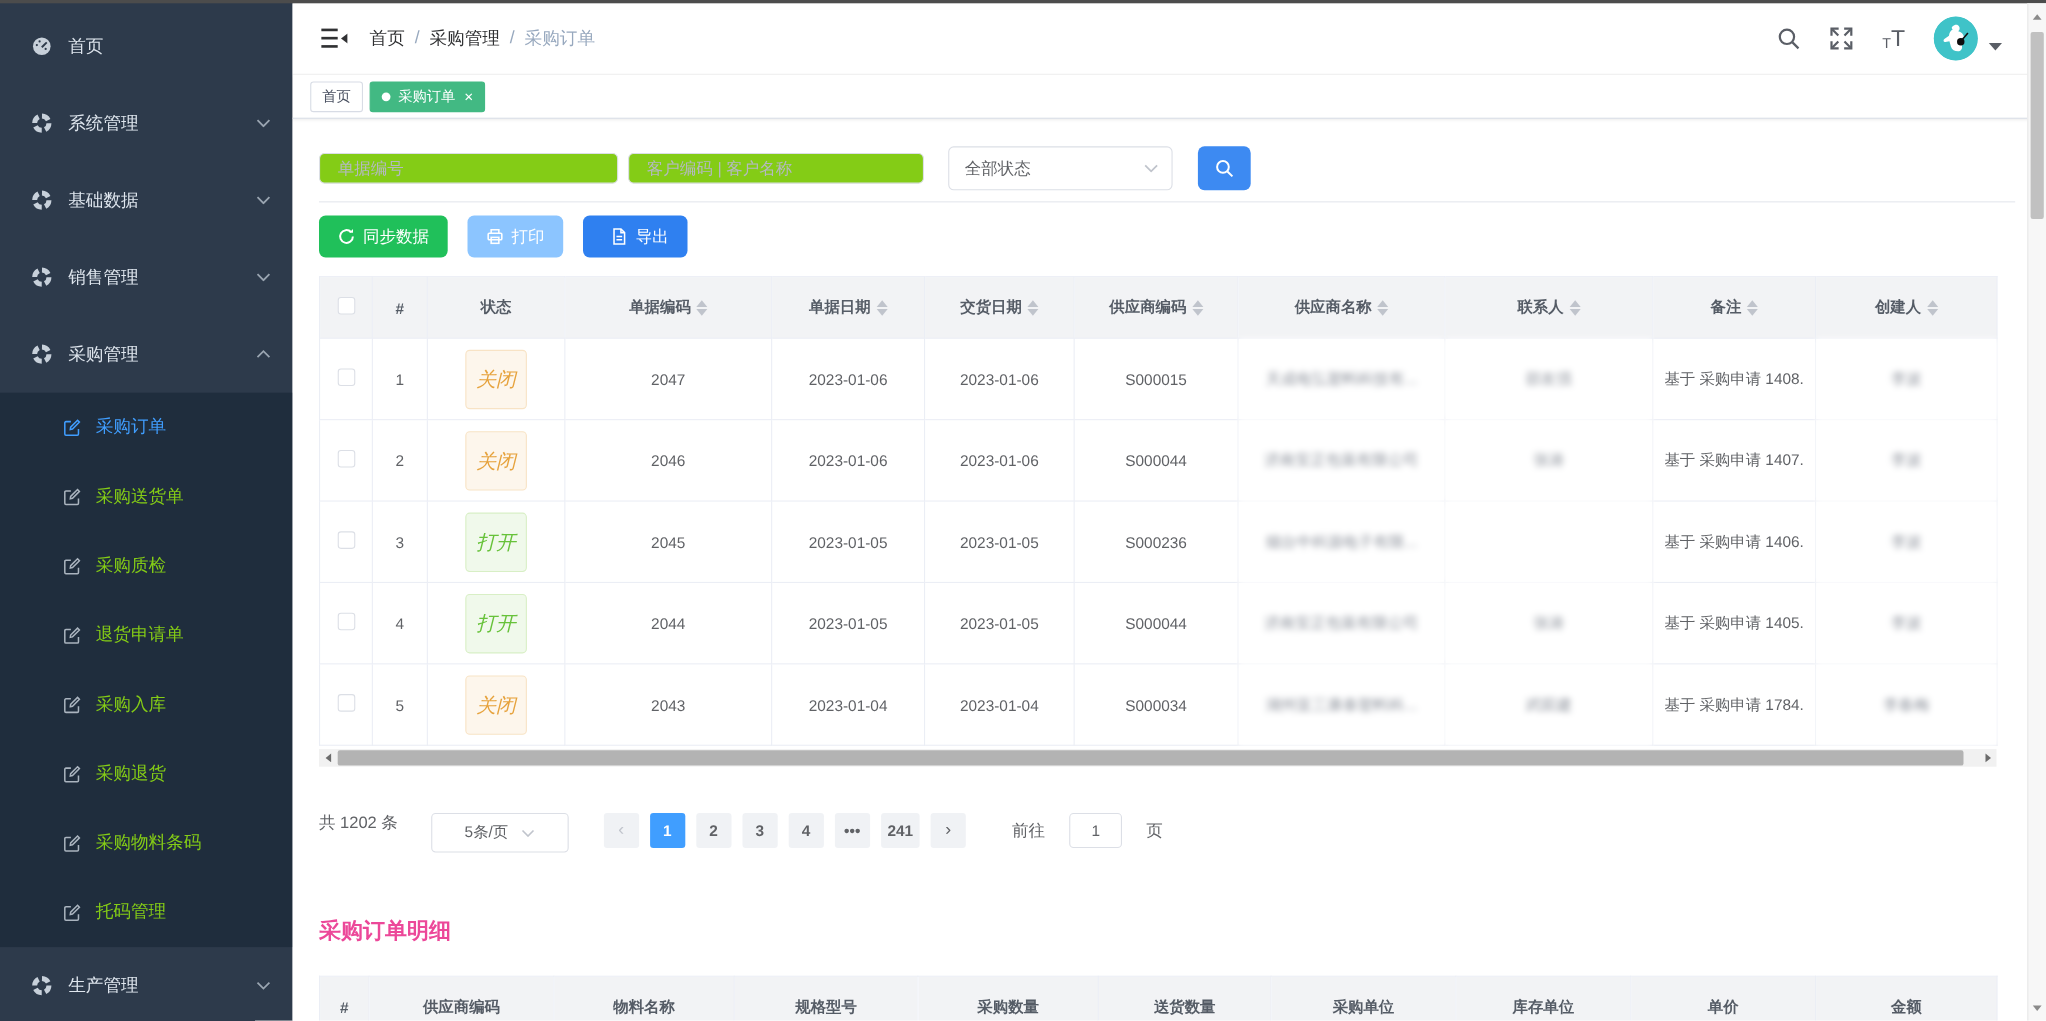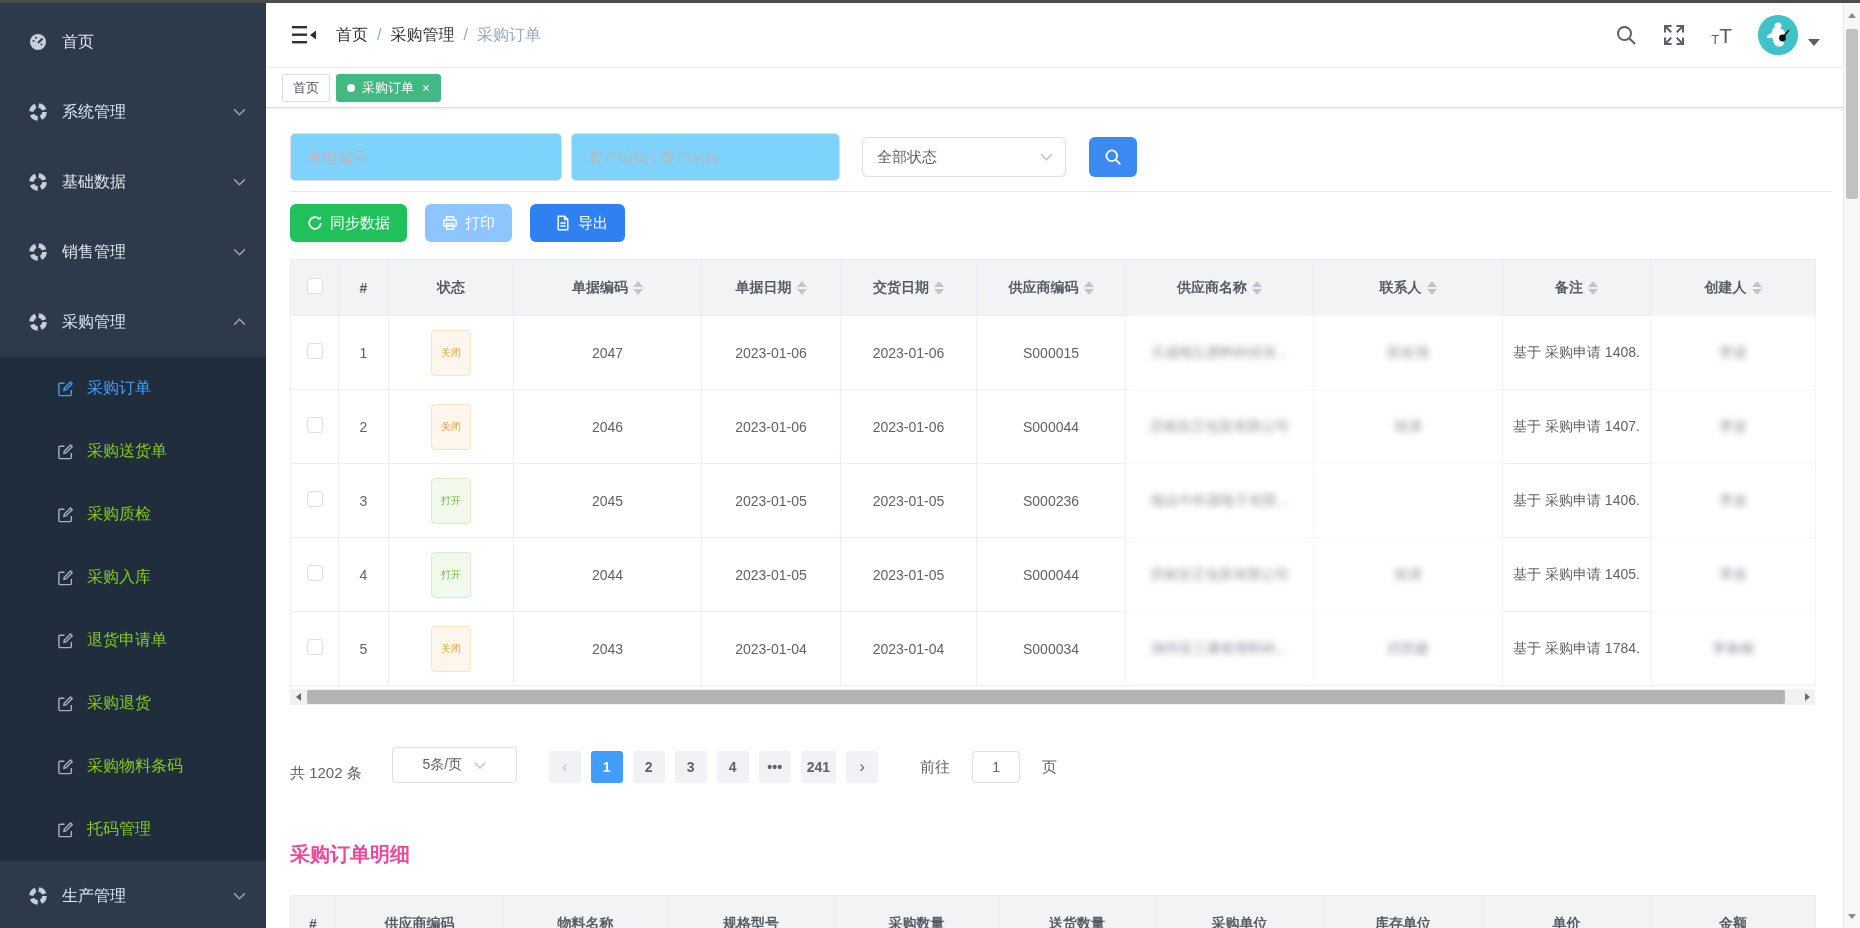--- a/index.html
+++ b/index.html
@@ -39,21 +39,21 @@
   .tags-bar { height:40px; display:flex; align-items:center; padding-left:16px; gap:6px; border-bottom:1px solid #d8dce5; box-shadow:0 1px 3px 0 rgba(0,0,0,.08); }
   .tag { height:28px; display:flex; align-items:center; padding:0 10px; font-size:13px; border:1px solid #d8dce5; background:#fff; color:#495060; border-radius:3px; cursor:pointer; }
   .tag.active { background:#42b983; border-color:#42b983; color:#fff; }
   .tag .dot { width:8px; height:8px; border-radius:50%; background:#fff; margin-right:7px; }
   .tag .close { margin-left:8px; font-size:14px; line-height:1; }
 
   .content { flex:1; padding:25px 28px 0 24px; overflow:hidden; }
 
   
   .filter-row { display:flex; align-items:center; }
-  .f-input { height:48px; border:1px solid #dcdfe6; border-radius:5px; padding:0 16px; font-size:15px; color:#606266; background:#7dd3fc; outline:none; font-family:inherit; }
+  .f-input { height:28px; border:1px solid #dcdfe6; border-radius:5px; padding:0 16px; font-size:15px; color:#606266; background:#84cc16; outline:none; font-family:inherit; }
   .f-input::placeholder { color:#b4b9c1; }
   .inp-docno { width:272px; }
   .inp-customer { width:269px; margin-left:9px; }
   .date-range { width:433px; margin-left:9px; height:40px; border:1px solid #dcdfe6; border-radius:5px; display:flex; align-items:center; padding:0 14px; }
   .date-range .cal-icon { width:18px; height:18px; color:#b4b9c1; flex-shrink:0; }
   .date-range .d-inp { flex:1; border:none; text-align:center; font-size:15px; color:#606266; outline:none; background:transparent; font-family:inherit; }
   .date-range .d-inp::placeholder { color:#b4b9c1; }
   .date-range .sep { color:#606266; font-size:15px; padding:0 6px; }
   .status-select { width:204px; margin-left:22px; height:40px; border:1px solid #dcdfe6; border-radius:5px; display:flex; align-items:center; padding:0 12px 0 14px; font-size:15px; color:#606266; cursor:pointer; background:#fff; }
   .status-select .chev { margin-left:auto; color:#c0c4cc; }
@@ -73,35 +73,35 @@
   .table-wrap { margin-top:17px; width:1525px; }
   table.grid { border-collapse:collapse; table-layout:fixed; width:1525px; font-size:14px; color:#606266; }
   table.grid th, table.grid td { border:1px solid #ebeef5; text-align:center; vertical-align:middle; padding:4px 10px; overflow:hidden; }
   table.grid thead th { background:#f2f3f5; height:56px; color:#555c66; font-weight:bold; font-size:14px; }
   table.grid tbody td { height:74px; background:#fff; }
   .caret-wrapper { display:inline-flex; flex-direction:column; vertical-align:middle; margin-left:5px; gap:2px; }
   .caret { width:0; height:0; border-left:5px solid transparent; border-right:5px solid transparent; }
   .caret.up { border-bottom:6px solid #c0c4cc; }
   .caret.down { border-top:6px solid #c0c4cc; }
   .checkbox { width:16px; height:16px; border:1px solid #dcdfe6; border-radius:3px; background:#fff; display:inline-block; cursor:pointer; }
-  .badge { display:inline-block; padding:17px 9px; border-radius:4px; font-size:10px; line-height:1; }
+  .badge { display:inline-block; padding:17px 9px; border-radius:4px; font-size:18px; line-height:1;font-style:italic; }
   .badge-closed { background:#fdf6ec; color:#e6a23c; border:1px solid #f8e3c5; }
   .badge-open { background:#f0f9eb; color:#67c23a; border:1px solid #d8efc5; }
   .blur { filter:blur(3px); color:#8a8f99; }
 
   
   .h-scrollbar { position:relative; width:1525px; height:16px; background:#f1f1f1; margin-top:3px; }
   .h-scrollbar .h-arrow { position:absolute; top:0; width:16px; height:16px; display:flex; align-items:center; justify-content:center; cursor:pointer; }
   .h-arrow.left { left:0; } .h-arrow.right { right:0; }
   .tri-l { width:0; height:0; border-top:4px solid transparent; border-bottom:4px solid transparent; border-right:5px solid #6b6b6b; }
   .tri-r { width:0; height:0; border-top:4px solid transparent; border-bottom:4px solid transparent; border-left:5px solid #6b6b6b; }
   .h-thumb { position:absolute; top:1px; left:17px; right:30px; height:14px; background:#b3b3b3; border-radius:2px; cursor:pointer; }
 
   
-  .pagination { display:flex; align-items:flex-end; margin-top:42px; font-size:15px; color:#606266; }
+  .pagination { display:flex; align-items:flex-start; margin-top:42px; font-size:15px; color:#606266; }
   .pg-total { margin-right:30px; }
   .pg-size { width:125px; height:36px; border:1px solid #dcdfe6; border-radius:4px; display:flex; align-items:center; justify-content:center; gap:12px; font-size:14px; cursor:pointer; margin-right:32px; }
   .pg-size .chev { color:#c0c4cc; }
   .pager { display:flex; align-items:center; gap:10px; }
   .pg-btn { min-width:32px; height:32px; line-height:32px; text-align:center; background:#f0f2f5; border-radius:3px; font-size:14px; font-weight:bold; color:#606266; cursor:pointer; padding:0 6px; }
   .pg-btn.active { background:#409eff; color:#fff; }
   .pg-btn.arrow { font-weight:normal; font-size:16px; }
   .pg-btn.disabled { color:#c0c4cc; }
   .pg-goto { display:flex; align-items:center; margin-left:42px; gap:22px; }
   .pg-goto input { width:48px; height:32px; border:1px solid #dcdfe6; border-radius:4px; text-align:center; font-size:14px; color:#606266; outline:none; font-family:inherit; }
@@ -191,28 +191,28 @@
             <path d="M13.5 9.5v4.2a1 1 0 0 1-1 1H2.8a1 1 0 0 1-1-1V4.1a1 1 0 0 1 1-1H7"></path>
             <path d="M6.5 9.8l1.9-.4 5.9-5.9-1.6-1.6-5.9 5.9z"></path>
           </svg>
         <span>采购质检</span>
       </div>
       <div class="sub-item">
         <svg class="s-icon" viewBox="0 0 16 16" fill="none" stroke="currentColor" stroke-width="1.3">
             <path d="M13.5 9.5v4.2a1 1 0 0 1-1 1H2.8a1 1 0 0 1-1-1V4.1a1 1 0 0 1 1-1H7"></path>
             <path d="M6.5 9.8l1.9-.4 5.9-5.9-1.6-1.6-5.9 5.9z"></path>
           </svg>
+        <span>退货申请单</span>
+      </div>
+      <div class="sub-item">
+        <svg class="s-icon" viewBox="0 0 16 16" fill="none" stroke="currentColor" stroke-width="1.3">
+            <path d="M13.5 9.5v4.2a1 1 0 0 1-1 1H2.8a1 1 0 0 1-1-1V4.1a1 1 0 0 1 1-1H7"></path>
+            <path d="M6.5 9.8l1.9-.4 5.9-5.9-1.6-1.6-5.9 5.9z"></path>
+          </svg>
         <span>采购入库</span>
-      </div>
-      <div class="sub-item">
-        <svg class="s-icon" viewBox="0 0 16 16" fill="none" stroke="currentColor" stroke-width="1.3">
-            <path d="M13.5 9.5v4.2a1 1 0 0 1-1 1H2.8a1 1 0 0 1-1-1V4.1a1 1 0 0 1 1-1H7"></path>
-            <path d="M6.5 9.8l1.9-.4 5.9-5.9-1.6-1.6-5.9 5.9z"></path>
-          </svg>
-        <span>退货申请单</span>
       </div>
       <div class="sub-item">
         <svg class="s-icon" viewBox="0 0 16 16" fill="none" stroke="currentColor" stroke-width="1.3">
             <path d="M13.5 9.5v4.2a1 1 0 0 1-1 1H2.8a1 1 0 0 1-1-1V4.1a1 1 0 0 1 1-1H7"></path>
             <path d="M6.5 9.8l1.9-.4 5.9-5.9-1.6-1.6-5.9 5.9z"></path>
           </svg>
         <span>采购退货</span>
       </div>
       <div class="sub-item">
         <svg class="s-icon" viewBox="0 0 16 16" fill="none" stroke="currentColor" stroke-width="1.3">

